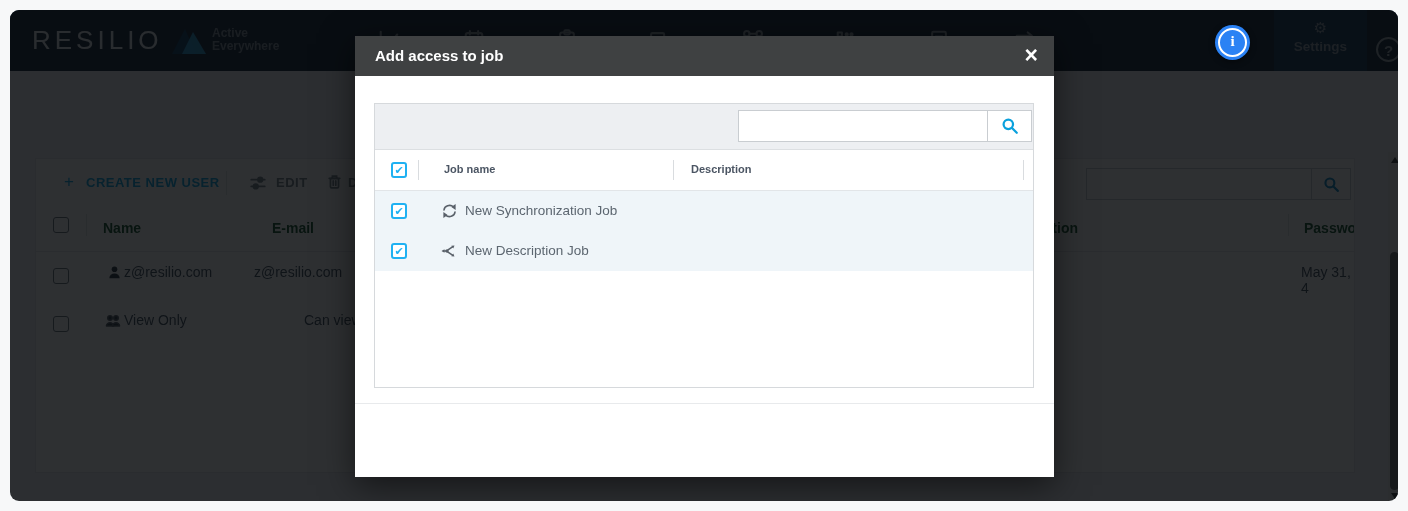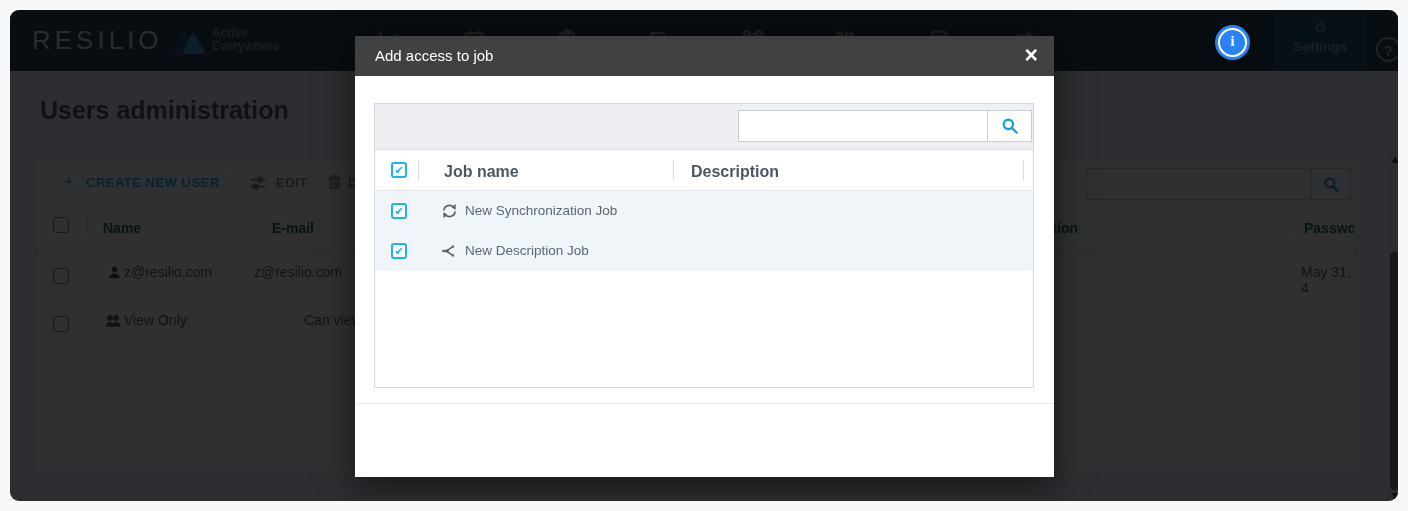--- a/index.html
+++ b/index.html
@@ -38,26 +38,26 @@
   
   .sbar{position:absolute;left:1378px;top:142px;width:13px;height:352px;background:#e8eaec;}
   .sb-arrow{position:absolute;left:3px;width:0;height:0;border-left:4px solid transparent;border-right:4px solid transparent;}
   .sb-thumb{position:absolute;left:2px;width:9px;border-radius:5px;background:#6b6f73;}
   
   .overlay{position:absolute;left:0;top:0;width:100%;height:100%;background:rgba(6,8,11,0.84);z-index:50;}
   
   .modal{position:absolute;left:345px;top:26px;width:699px;height:441px;background:#fff;z-index:100;
     box-shadow:0 8px 32px rgba(0,0,0,0.55);}
   .modal-header{position:absolute;left:0;top:0;width:100%;height:40px;background:#3f4142;}
-  .modal-title{position:absolute;left:20px;top:11px;color:#fff;font-size:15px;font-weight:normal;}
+  .modal-title{position:absolute;left:20px;top:11px;color:#fff;font-size:15px;font-weight:bold;}
   .modal-close{position:absolute;right:16px;top:6px;color:#fff;font-size:23px;font-weight:bold;cursor:pointer;line-height:26px;}
   .m-panel{position:absolute;left:19px;top:67px;width:660px;height:285px;border:1px solid #d6d9dc;box-sizing:border-box;background:#fff;}
   .m-search{position:absolute;left:0;top:0;width:100%;height:46px;background:#edeff2;border-bottom:1px solid #dcdfe2;box-sizing:border-box;}
   .m-thead{position:absolute;left:0;top:46px;width:100%;height:41px;background:#fff;border-bottom:1px solid #e2e5e8;box-sizing:border-box;}
-  .m-th{position:absolute;top:13px;font-size:16px;font-weight:bold;color:#4b5563;}
+  .m-th{position:absolute;top:13px;font-size:11px;font-weight:bold;color:#4b5563;}
   .m-vdiv{position:absolute;top:10px;height:20px;width:1px;background:#d9dcdf;}
   .m-row{position:absolute;left:0;width:100%;height:40px;background:#eff5f9;}
   .m-row-label{position:absolute;left:90px;top:12px;font-size:13.5px;color:#5c6670;}
   .m-footer-line{position:absolute;left:0;top:367px;width:100%;height:1px;background:#e8eaec;}
   .btn-add{position:absolute;left:451px;top:394px;width:110px;height:27px;background:#1fb1f2;border:none;border-radius:3px;
     color:#fff;font-size:13px;font-weight:bold;cursor:pointer;font-family:inherit;}
   .btn-cancel{position:absolute;left:569px;top:394px;width:110px;height:27px;background:#fff;border:1px solid #9bc1d5;border-radius:3px;
     color:#1f9ad6;font-size:13px;font-weight:bold;cursor:pointer;box-sizing:border-box;font-family:inherit;}
   
   .beacon{position:absolute;left:1205px;top:15px;width:35px;height:35px;border-radius:50%;background:#2b82f4;z-index:150;
@@ -140,21 +140,20 @@
           <path d="M6 8.5 L3 11 L6 13.5"></path>
         </svg></span>
 
     <div class="settings-tab">
       <div class="gear">⚙</div>
       <div class="lbl">Settings</div>
     </div>
     <div class="help-btn">?</div>
   </div>
 
-  <div class="page-title">Users administration</div>
 
   <div class="panel">
 
     <span class="tb-item blue-link" style="left:28px;font-size:17px;top:13px;font-weight:normal">+</span>
     <span class="tb-item blue-link" style="left:50px">CREATE NEW USER</span>
     <span class="vdiv" style="left:190px;top:12px;height:24px"></span>
     <span class="abs" style="left:213px;top:15px">
       <svg width="18" height="18" viewBox="0 0 16 16" style="stroke:#74808c;fill:none;stroke-width:1.6;stroke-linecap:round">
         <path d="M2 5 H14 M2 11 H14"></path>
           <circle cx="10" cy="5" r="2" fill="#74808c"></circle>

